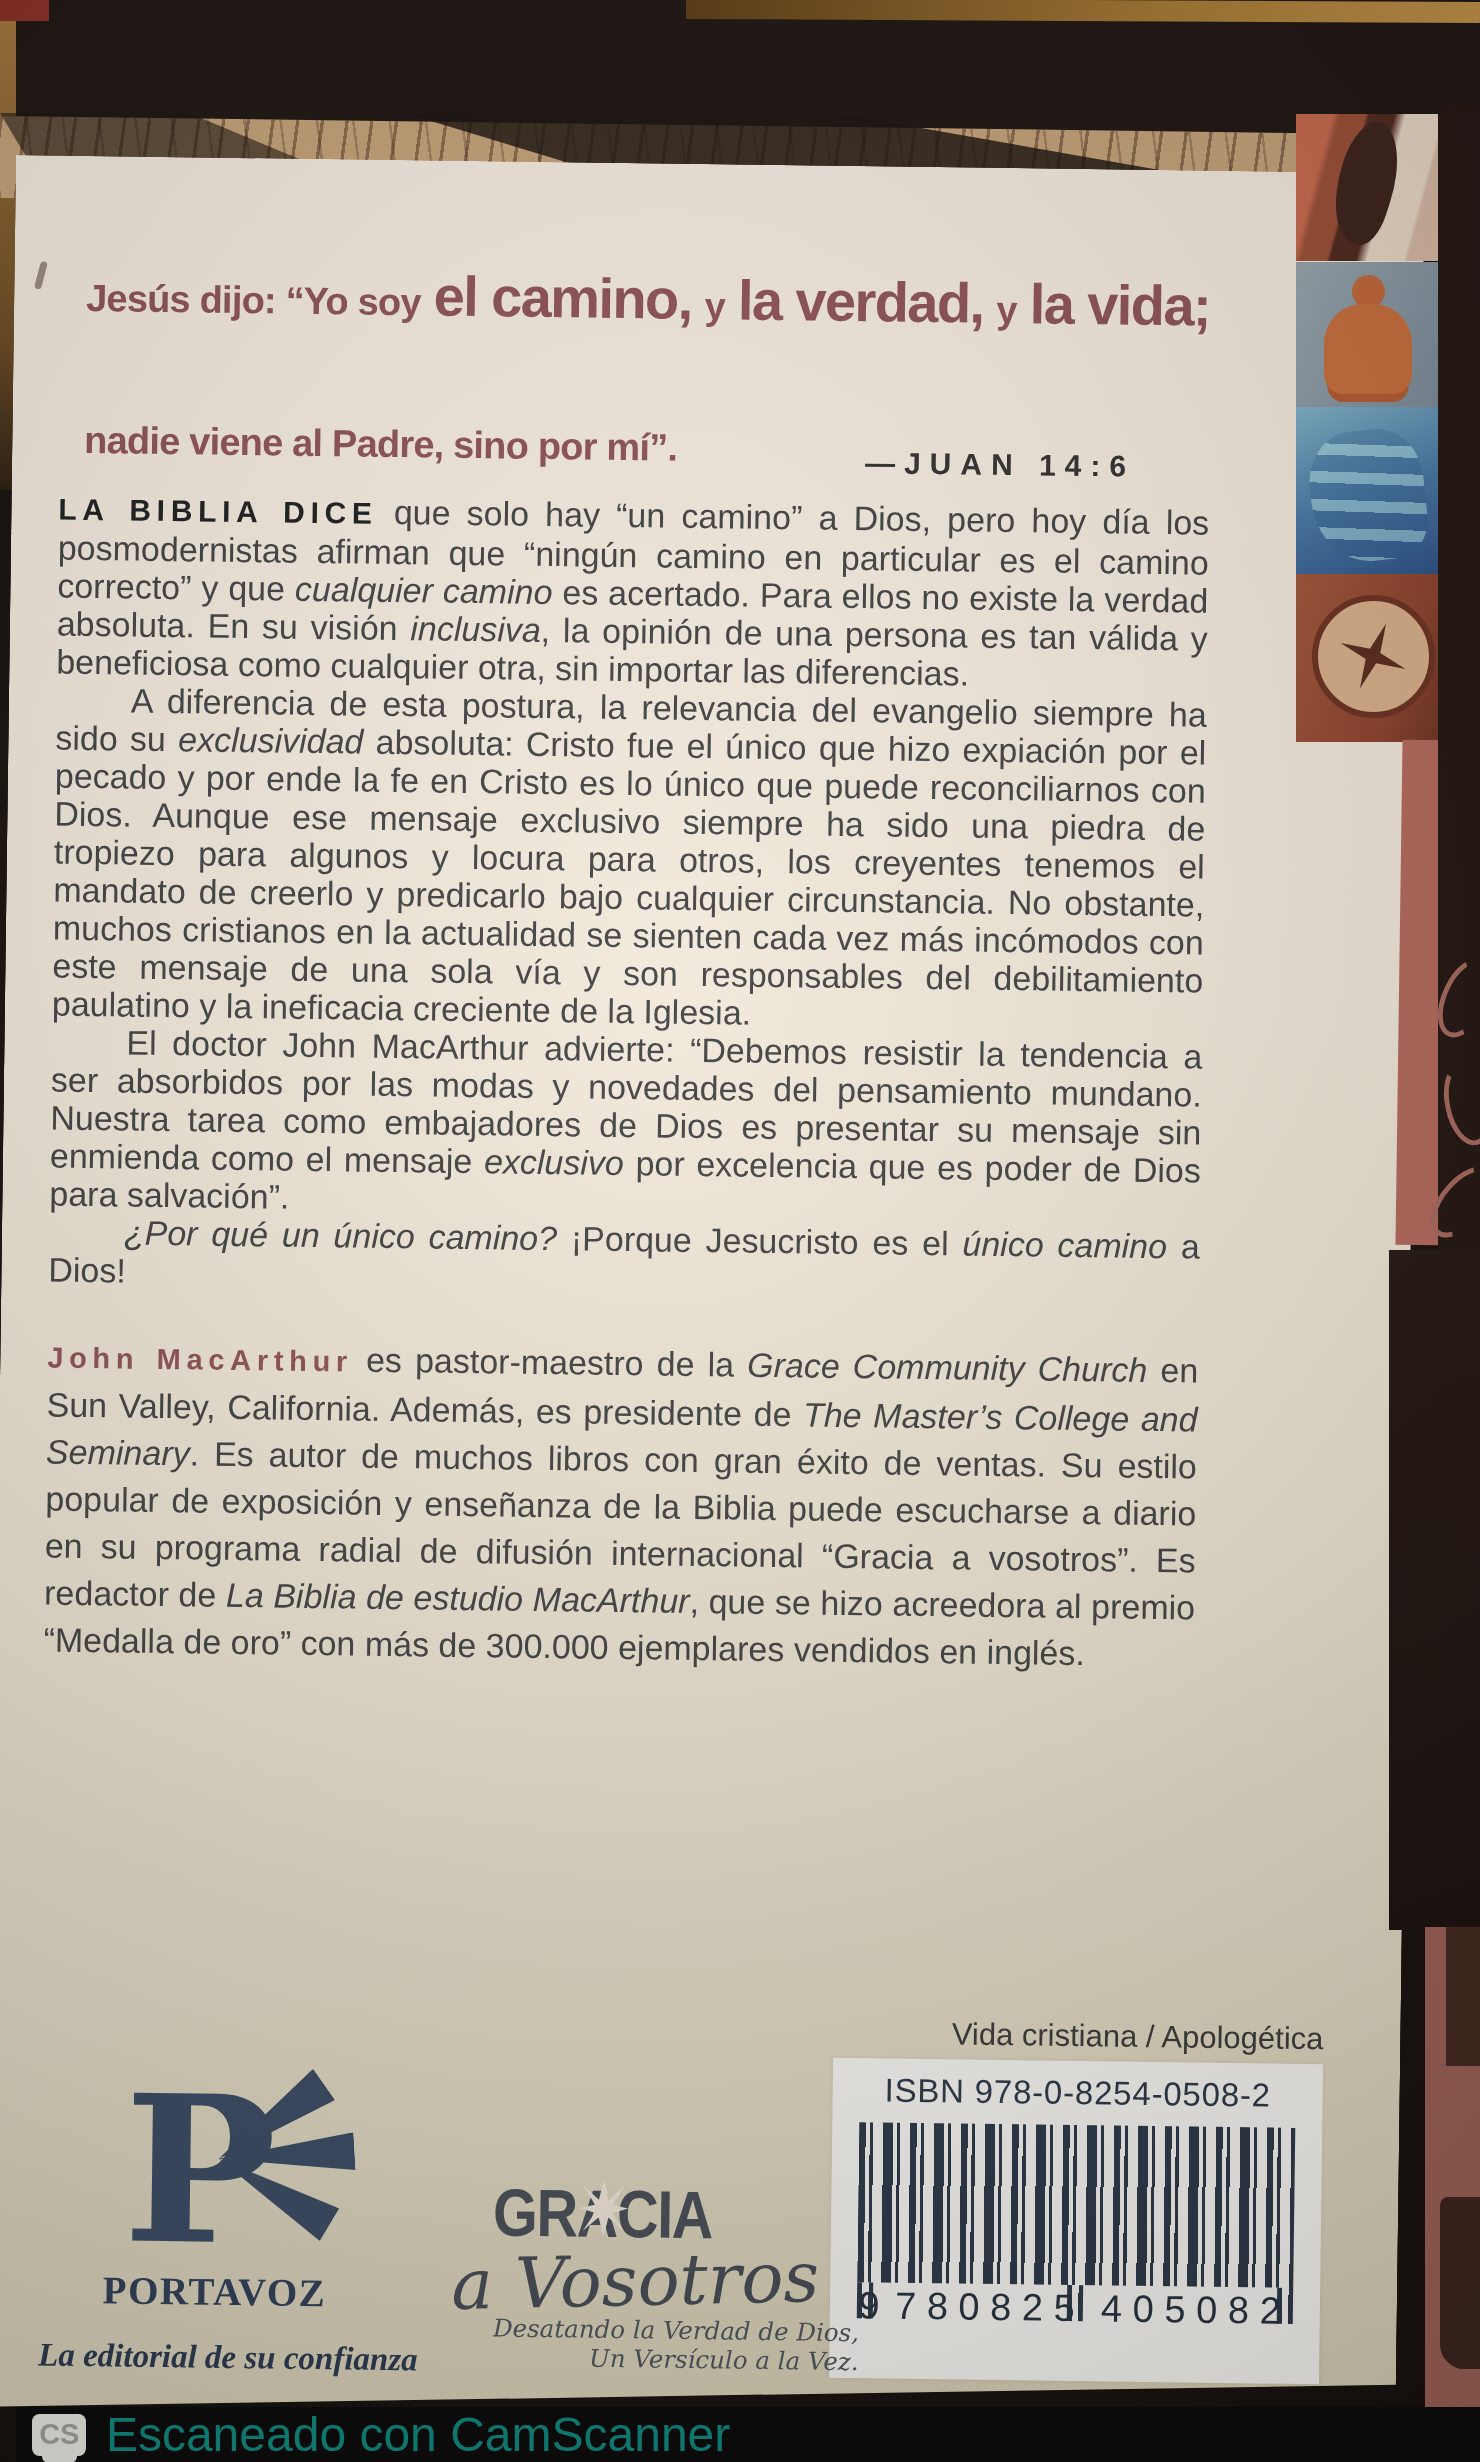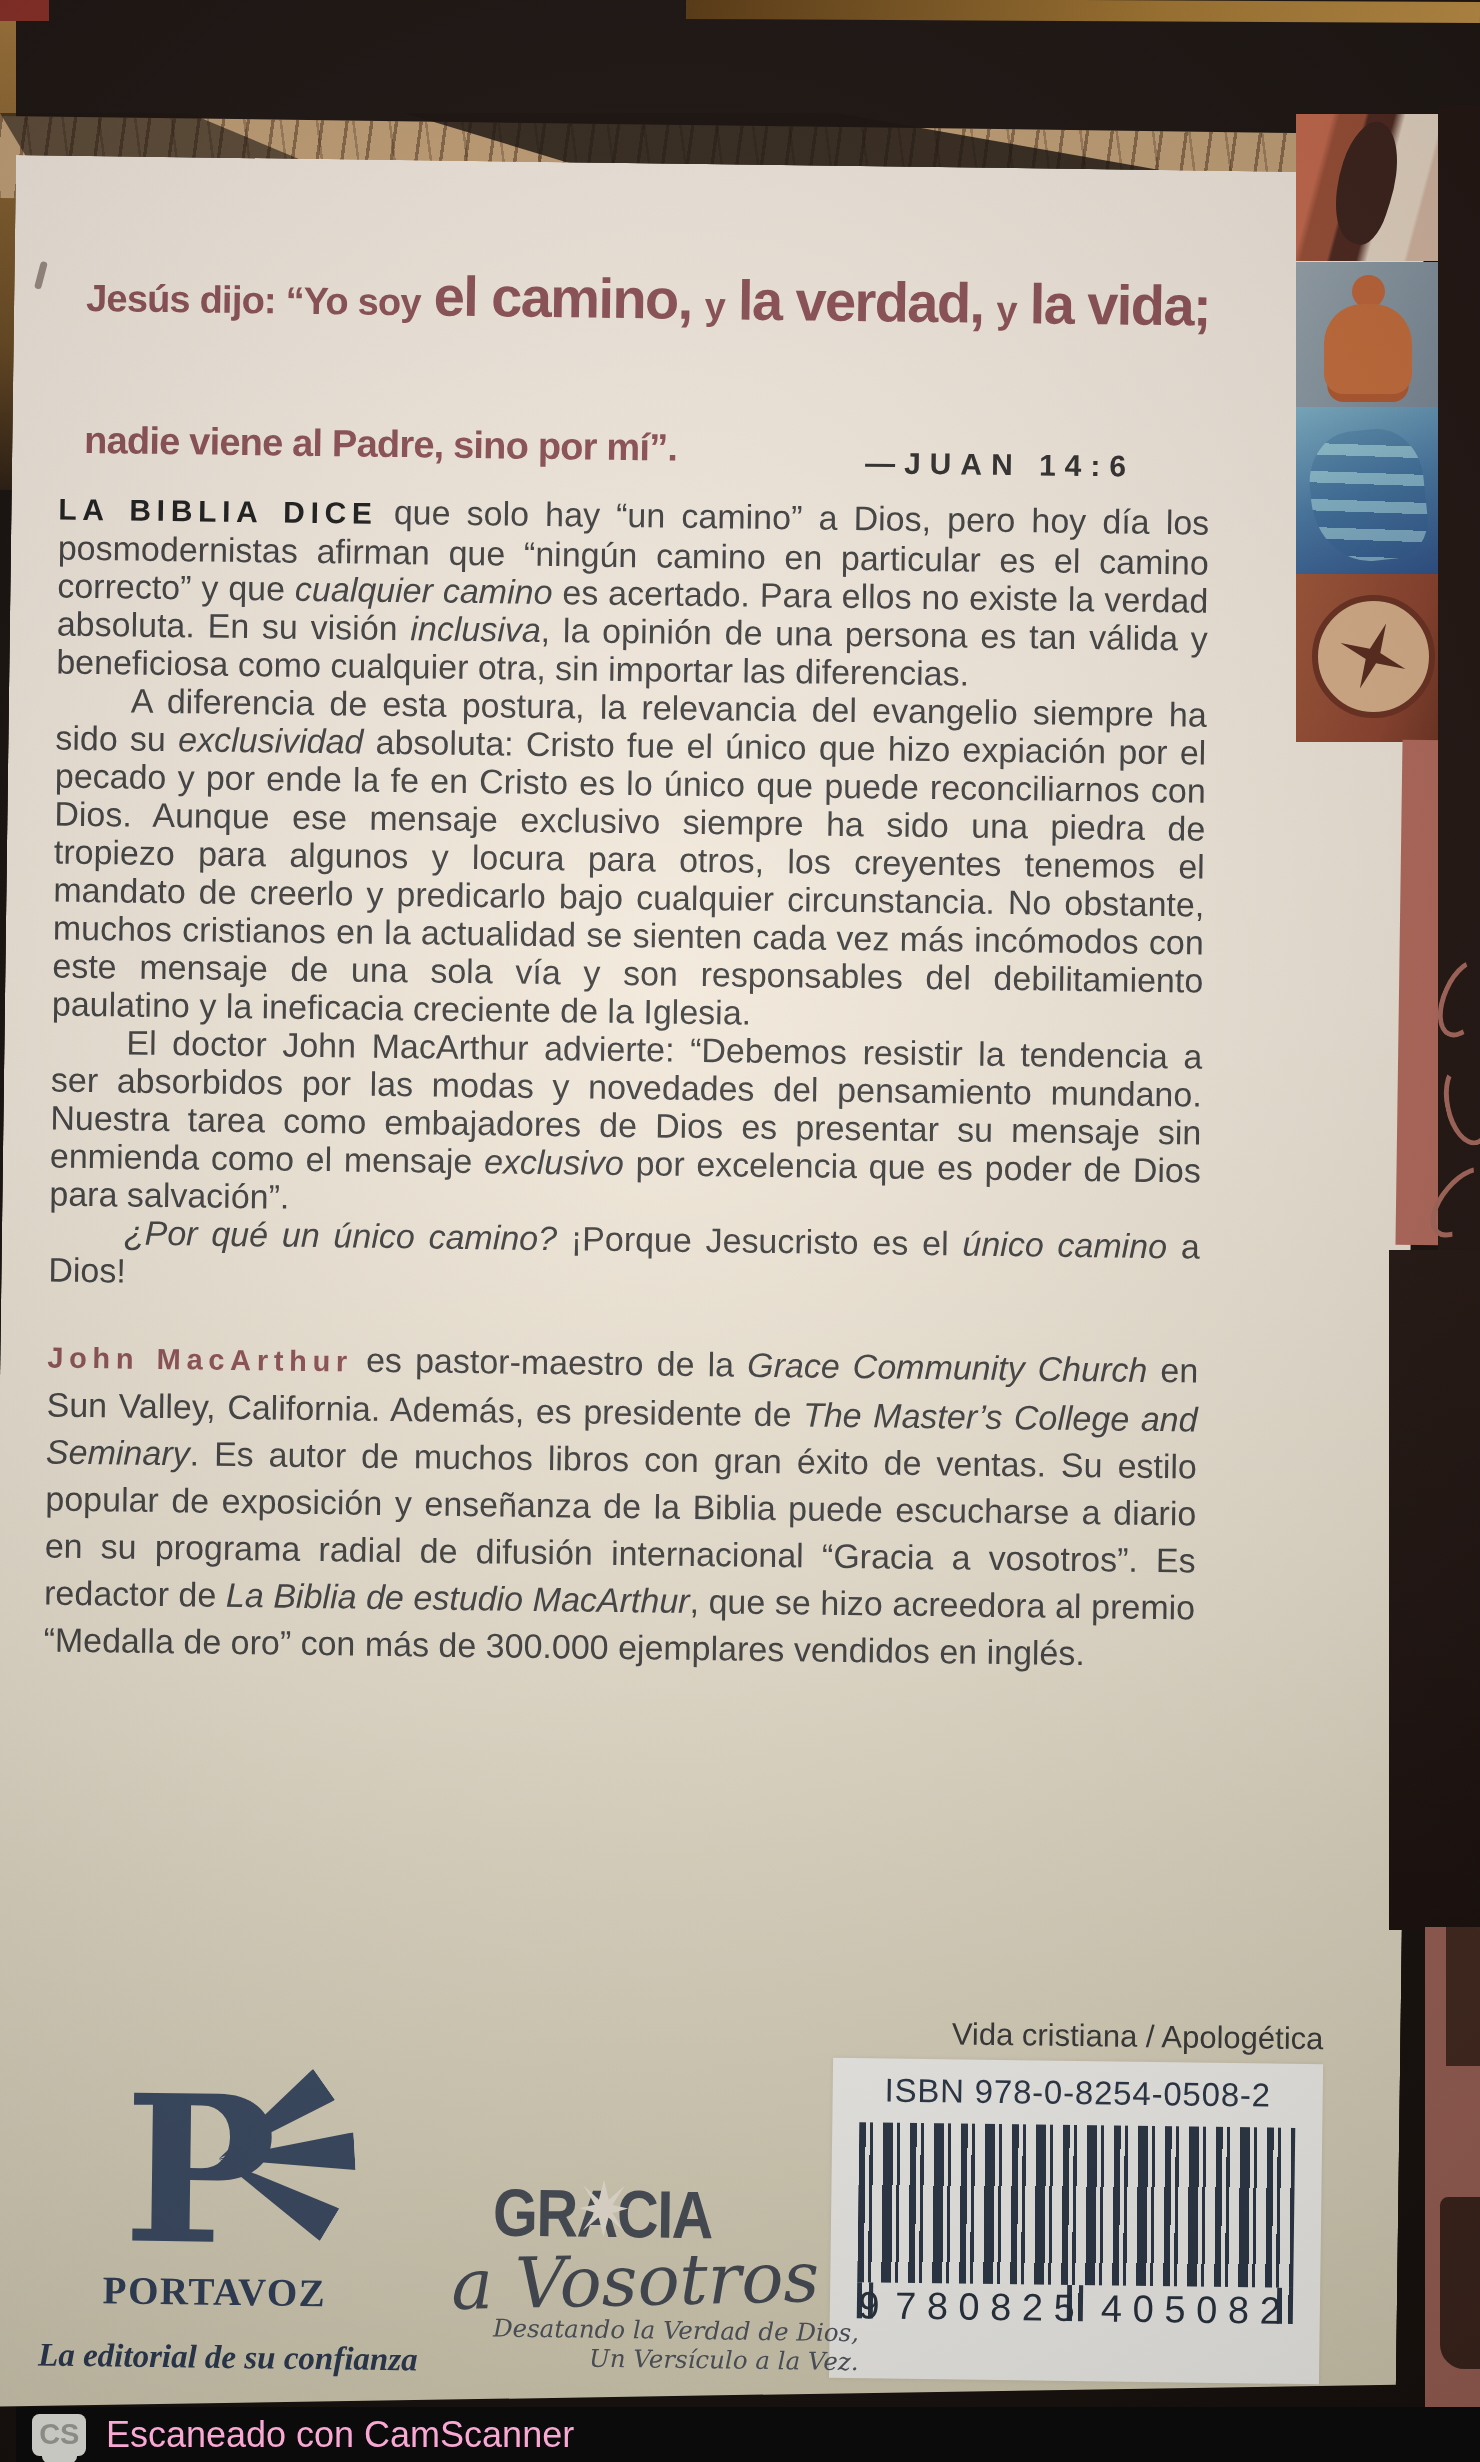--- a/index.html
+++ b/index.html
@@ -128,21 +128,21 @@
       background:radial-gradient(120% 90% at 45% 40%,rgba(255,255,255,.05),rgba(0,0,0,.20) 88%);}
 
   
   .scan-bar{position:absolute;left:16px;bottom:0;width:1481px;height:55px;background:#0b0b0b;
             display:flex;align-items:center;gap:19.6px;padding-left:16.3px;box-sizing:border-box;z-index:9;}
   .cs-icon{position:relative;width:54px;height:42px;background:#c7c7c1;border-radius:7.4px;
            display:flex;align-items:center;justify-content:center;
            font-weight:bold;font-size:29px;color:#8b8b85;}
   .cs-icon::after{content:"";position:absolute;left:9.8px;right:9.8px;bottom:-7.4px;height:8.2px;
            background:#c7c7c1;border-radius:0 0 6.5px 6.5px;}
-  .scan-text{color:#f9a8d4;font-size:36px;}
+  .scan-text{color:#0f766e;font-size:48px;}
 </style>
 </head>
 <body>
 
 <div class="scene">
 
   <div class="top-band"></div>
   <div class="wood-top"></div>
   <div class="wood-left"></div>
   <div class="red-corner"></div>

